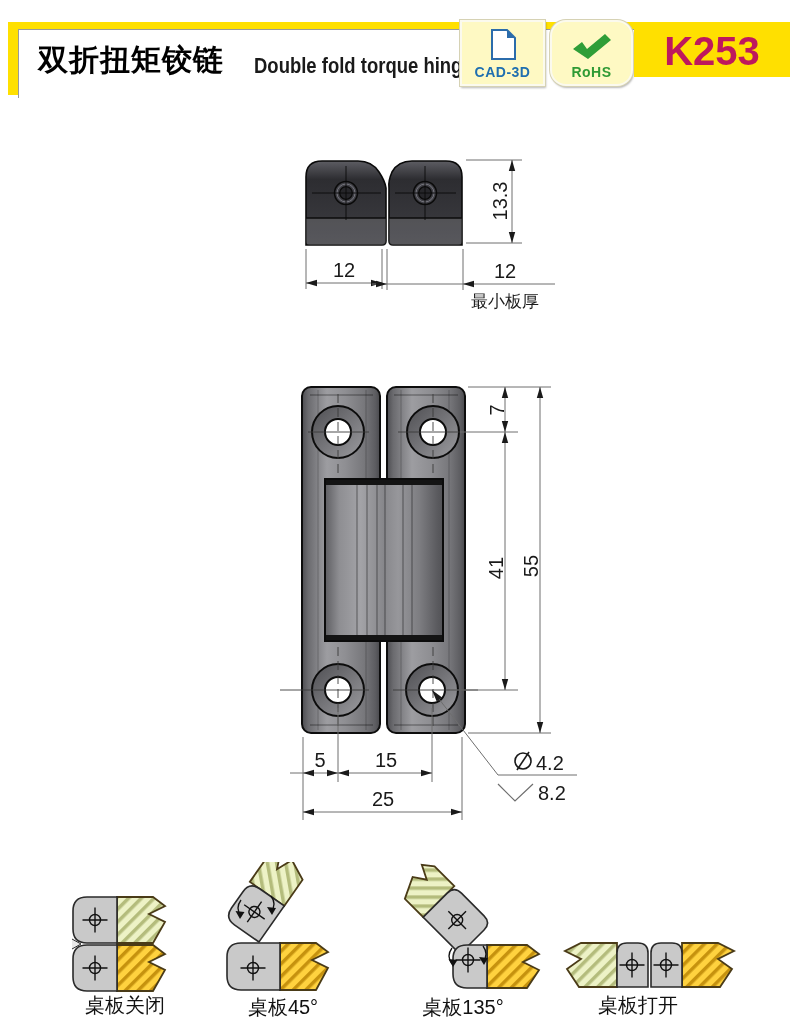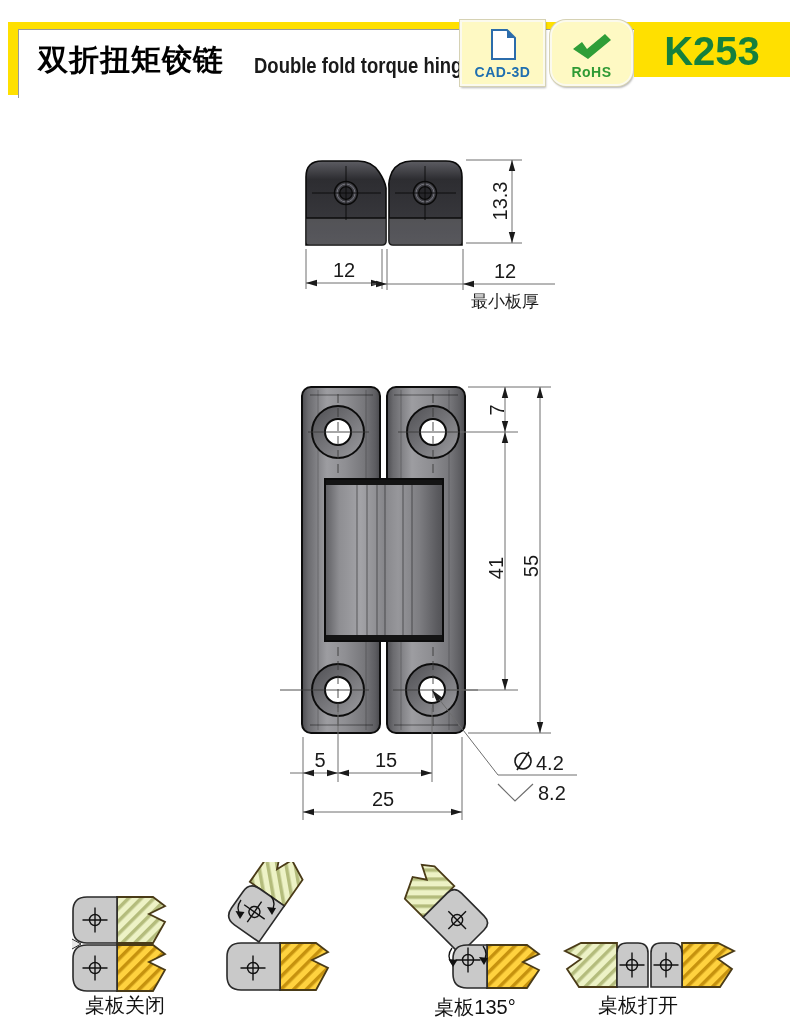--- a/index.html
+++ b/index.html
@@ -17,21 +17,21 @@
   .badge{position:absolute;top:20px;height:66px;background:#fef9c3;border:2px solid #fbfaee;
         box-shadow:0 0 0 1px #d6d2b4,1px 2px 2px rgba(0,0,0,.28);box-sizing:border-box;
         display:flex;flex-direction:column;align-items:center;justify-content:flex-end;cursor:pointer;}
   .badge-cad{left:460px;width:85px;}
   .badge-rohs{left:550px;width:83px;border-radius:16px;}
   .badge .lbl{font-size:14px;font-weight:bold;margin-bottom:4px;letter-spacing:.5px;}
   .badge-cad .lbl{color:#1f6fb0;}
   .badge-rohs .lbl{color:#2f9a35;}
   .k-block{position:absolute;left:634px;top:26px;width:156px;height:51px;background:#FFE000;
         display:flex;align-items:center;justify-content:center;}
-  .k-block span{font-size:40px;font-weight:bold;color:#15803d;}
+  .k-block span{font-size:40px;font-weight:bold;color:#be185d;}
   
   .svg-abs{position:absolute;}
   .dim-text{font-size:20px;fill:#1a1a1a;}
   .dim-text-cn{font-size:17px;fill:#1a1a1a;}
   
   .use-label{position:absolute;font-size:20px;color:#111;text-align:center;white-space:nowrap;}
 </style>
 </head>
 <body>
 
@@ -326,16 +326,17 @@
       <circle cx="77" cy="65" r="5.5"></circle>
         <path d="M64.5,65 H89.5 M77,52.5 V77.5"></path>
     </g>
     <g stroke="#111" stroke-width="1.4" fill="none">
       <circle cx="111" cy="65" r="5.5"></circle>
         <path d="M98.5,65 H123.5 M111,52.5 V77.5"></path>
     </g>
   </svg>
 
   <div class="use-label" style="left:60px;top:992px;width:130px;">桌板关闭</div>
-  <div class="use-label" style="left:390px;top:994px;width:170px;">桌板135°</div>
+  <div class="use-label" style="left:213px;top:994px;width:140px;">桌板45°</div>
+  <div class="use-label" style="left:378px;top:994px;width:170px;">桌板135°</div>
   <div class="use-label" style="left:568px;top:992px;width:140px;">桌板打开</div>
 
 </div>
 
 </body></html>

